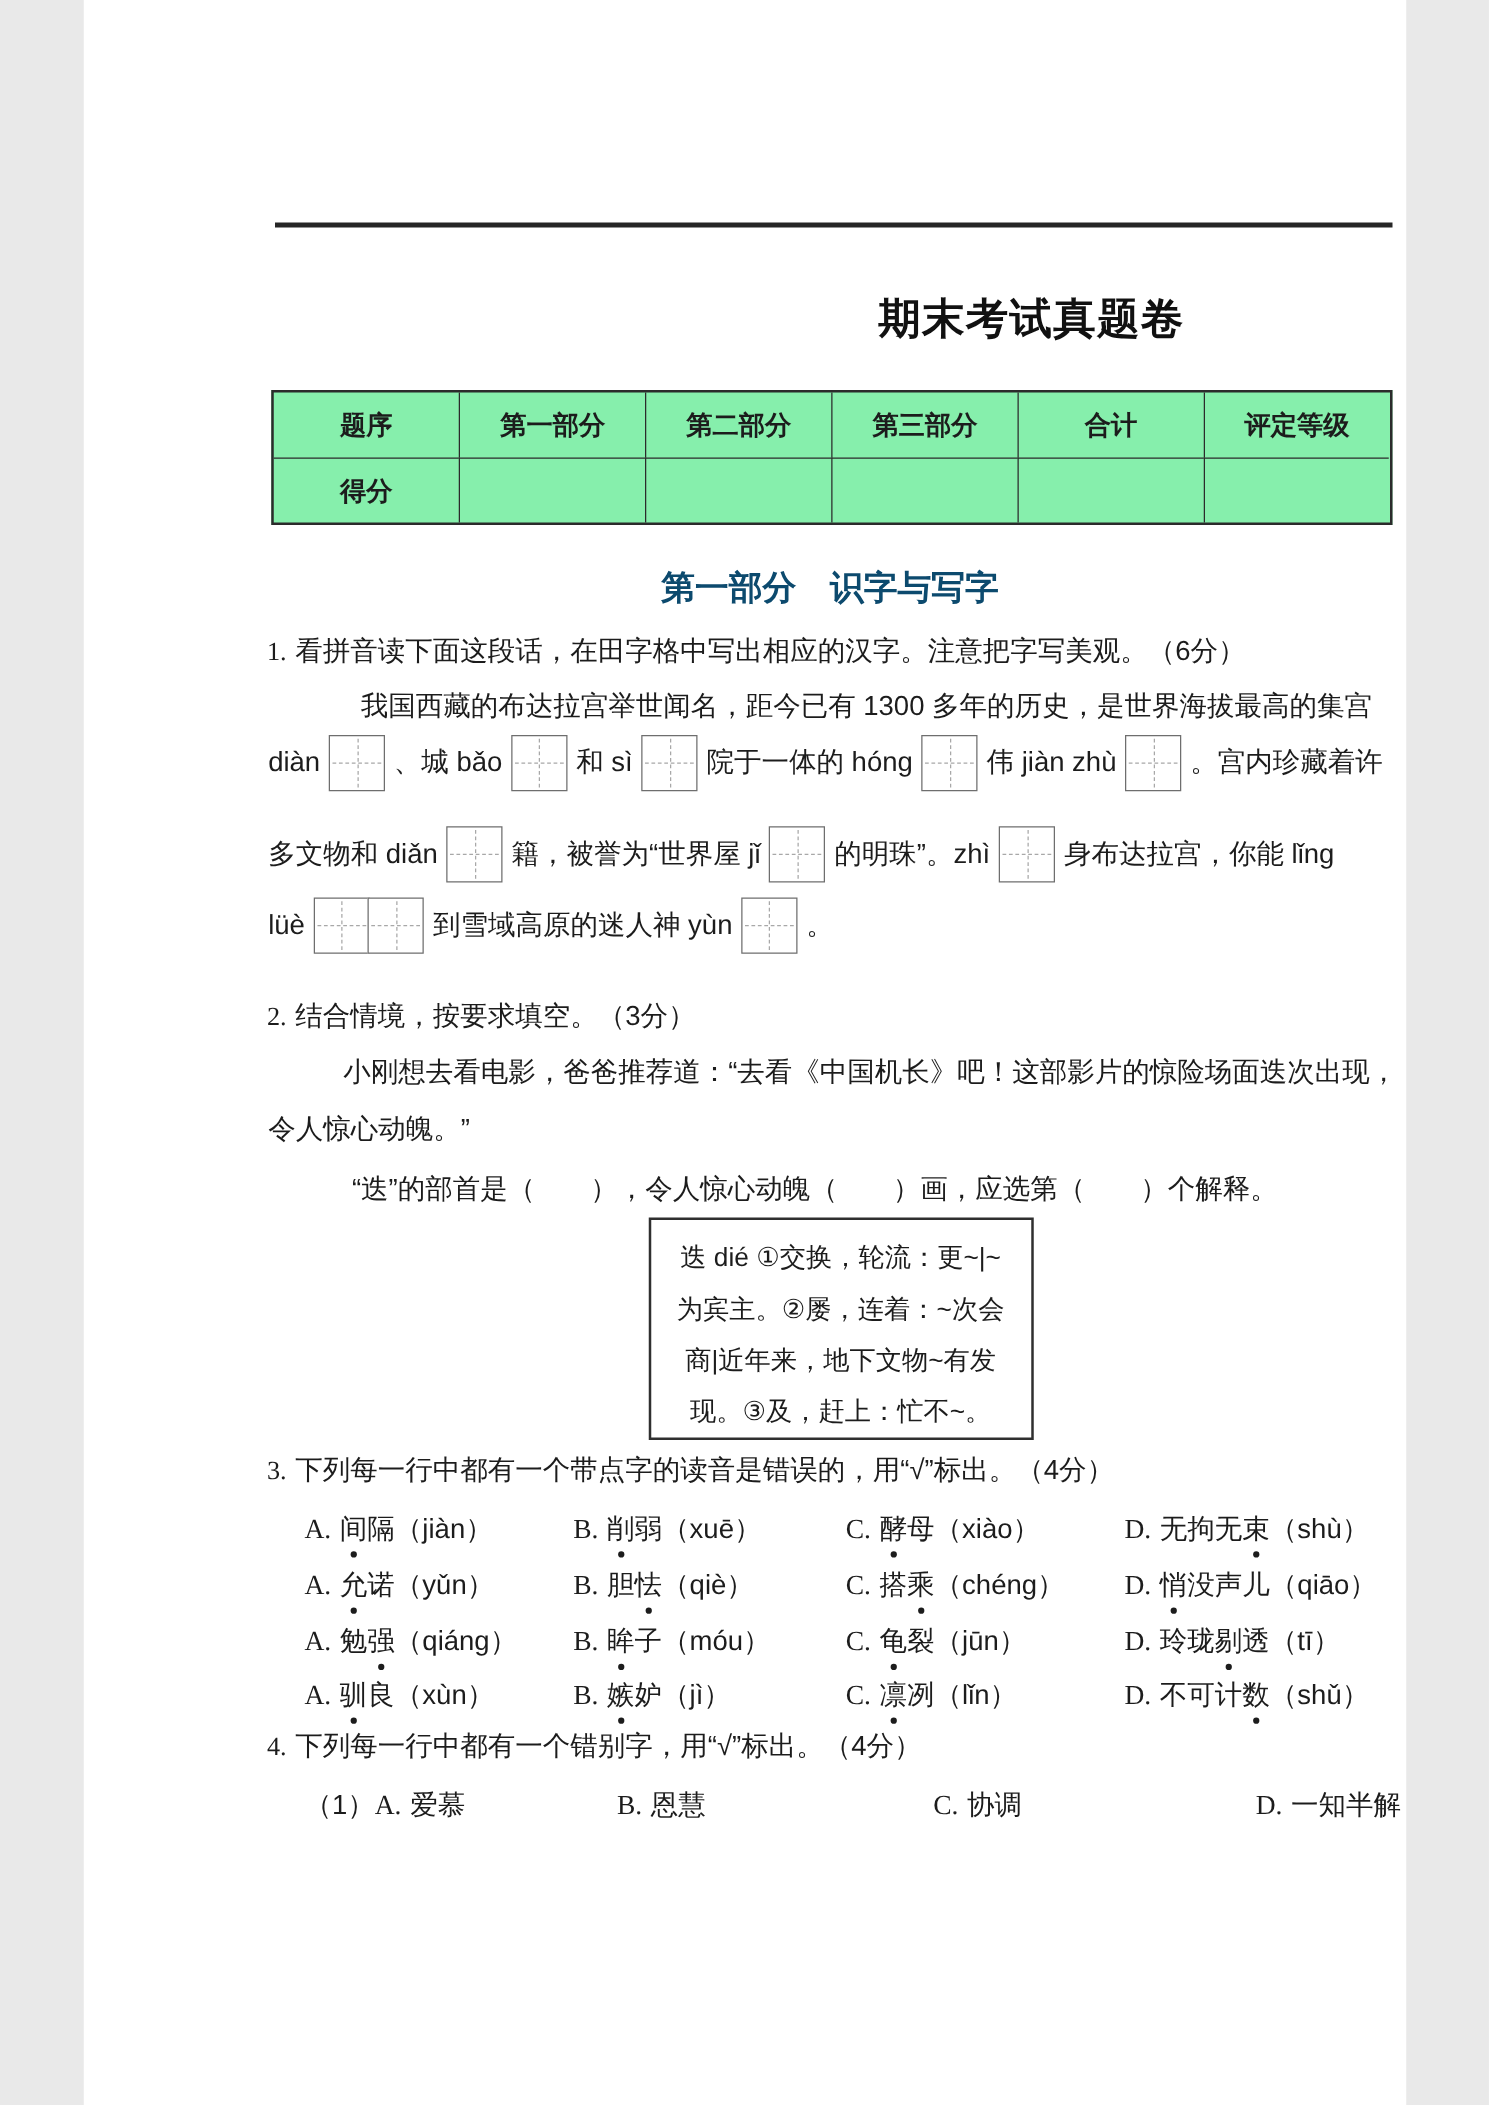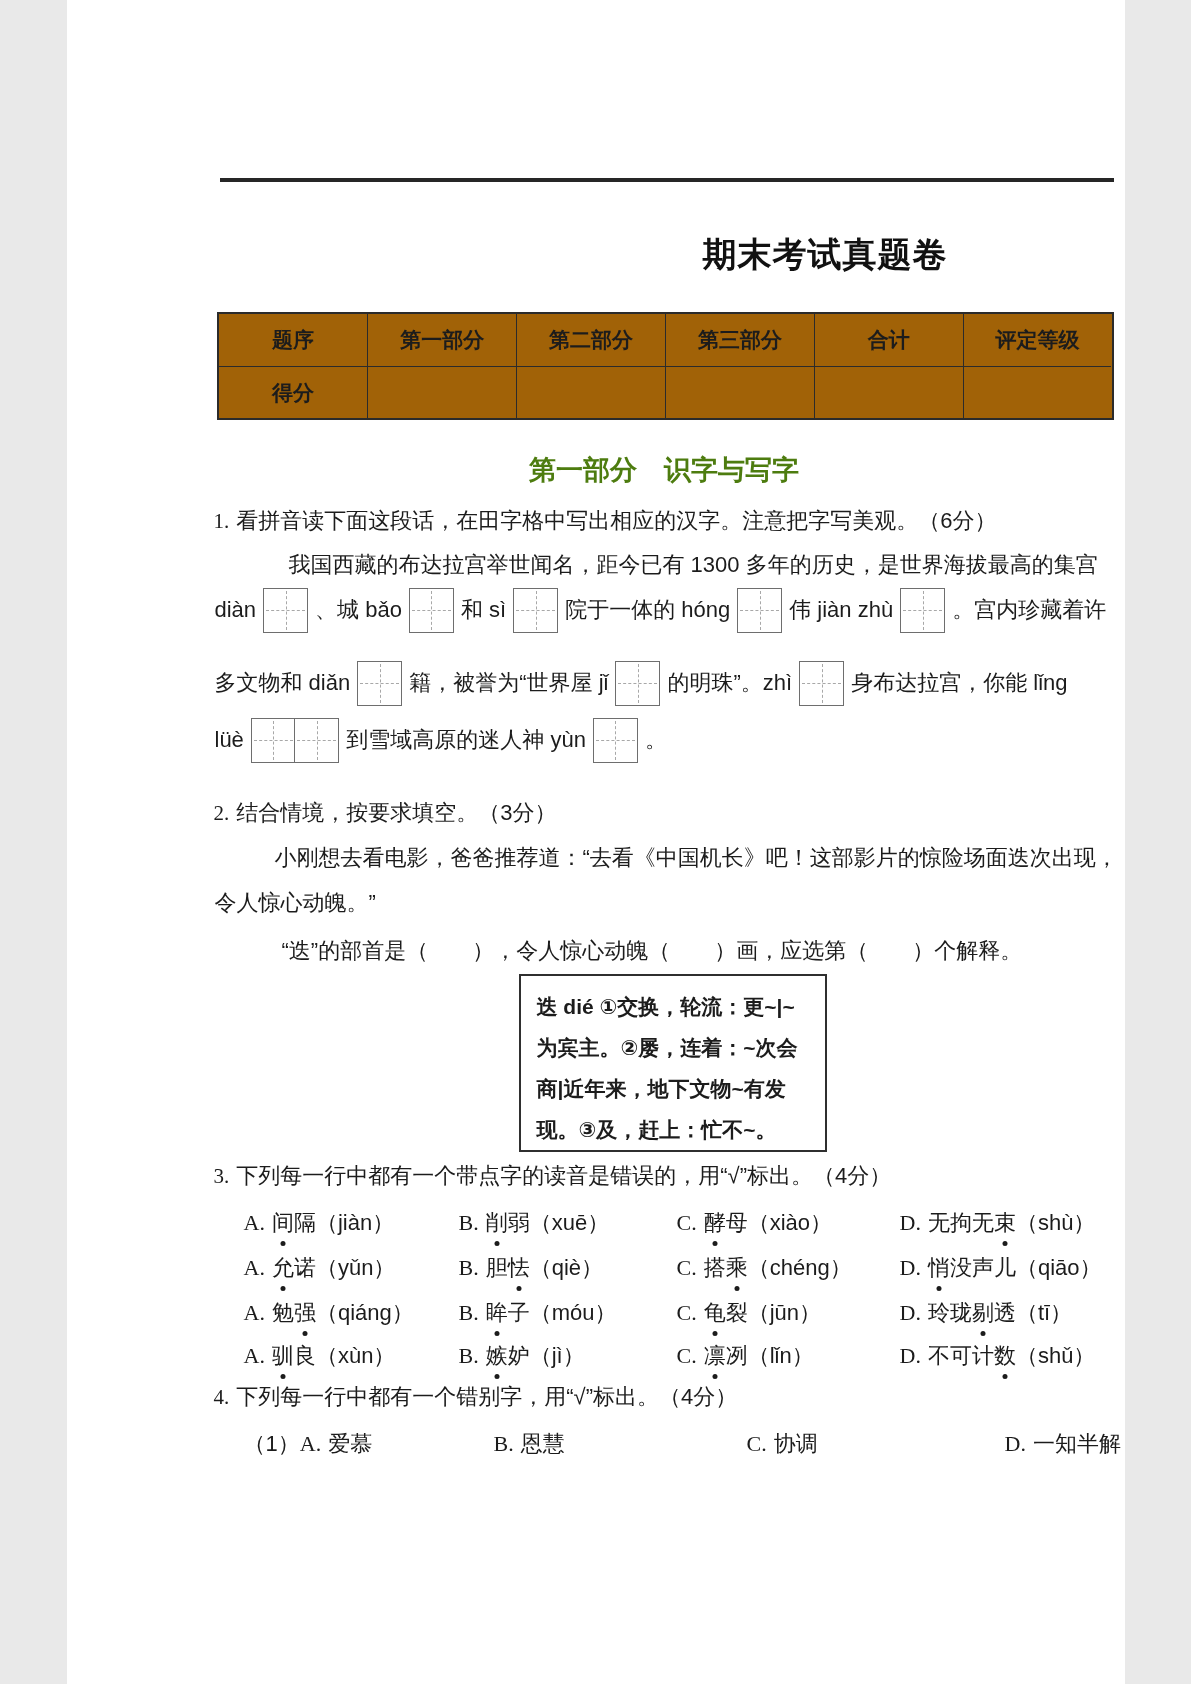--- a/index.html
+++ b/index.html
@@ -18,34 +18,34 @@
 
   .title{
     position:absolute;left:636px;top:232px;margin:0;
     font-size:34px;font-weight:700;letter-spacing:1px;color:#111;
   }
 
   
   .score-table{
     position:absolute;left:150px;top:312px;width:897px;
     display:grid;grid-template-columns:repeat(6,1fr);
-    border:2.5px solid #2b2b2b;box-sizing:border-box;background:#a16207;
+    border:2.5px solid #2b2b2b;box-sizing:border-box;background:#86efac;
   }
   .score-table .cell{
     height:52px;display:flex;align-items:center;justify-content:center;
     font-size:21px;font-weight:600;
     border-left:1.5px solid #2b2b2b;border-top:1.5px solid #2b2b2b;
     box-sizing:border-box;
   }
   .score-table .cell.c0{border-left:none;}
   .score-table .cell.r0{border-top:none;}
 
   .section{
     position:absolute;left:148px;top:452px;width:899px;margin:0;
-    text-align:center;font-size:27px;font-weight:700;color:#4d7c0f;
+    text-align:center;font-size:27px;font-weight:700;color:#0c4a6e;
   }
 
   .qheader{position:absolute;left:147px;font-size:22px;font-weight:500;white-space:nowrap;}
   .qheader .qnum{font-size:21px;font-weight:400;margin-right:7px;}
   .pline{position:absolute;font-size:22px;font-weight:500;white-space:nowrap;}
 
   
   .boxline{
     position:absolute;left:148px;width:899px;height:52px;
     display:flex;align-items:center;gap:7px;
@@ -59,21 +59,21 @@
   .tzg::after{content:"";position:absolute;top:2px;bottom:2px;left:50%;border-left:1.5px dashed #a8a8a8;}
   .tzg2{display:inline-flex;flex:0 0 auto;}
   .tzg2 .tzg + .tzg{margin-left:-1.5px;}
 
   
   .defbox{
     position:absolute;left:452px;top:974px;width:308px;height:178px;
     border:2px solid #2f2f2f;box-sizing:border-box;background:#fff;
     padding:10px 16px 0 16px;
   }
-  .defbox .dline{font-size:21px;font-weight:700;line-height:41px;white-space:nowrap;}
+  .defbox .dline{font-size:21px;font-weight:400;line-height:41px;white-space:nowrap;text-align:center;}
 
   
   .optrow{
     position:absolute;left:148px;width:920px;padding-left:29px;box-sizing:border-box;
     display:grid;grid-template-columns:215px 218px 223px 1fr;
     font-size:22px;font-weight:500;white-space:nowrap;
   }
   .optrow .label{font-family:"Liberation Serif","DejaVu Serif",serif;font-weight:400;margin-right:7px;}
   .optrow .py{font-weight:400;}
   .dotted{position:relative;display:inline-block;}

